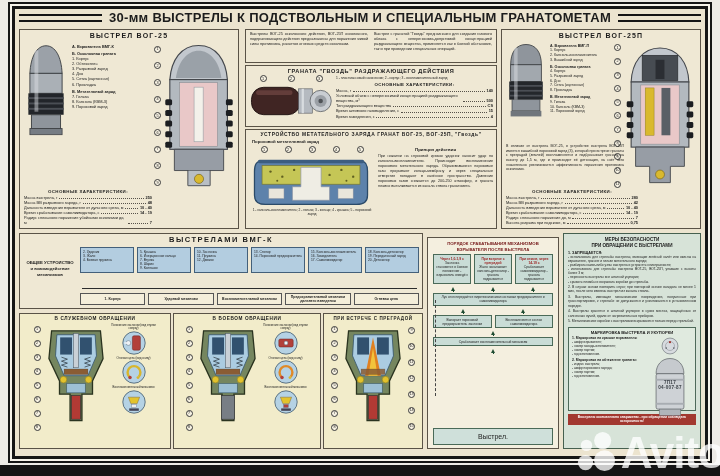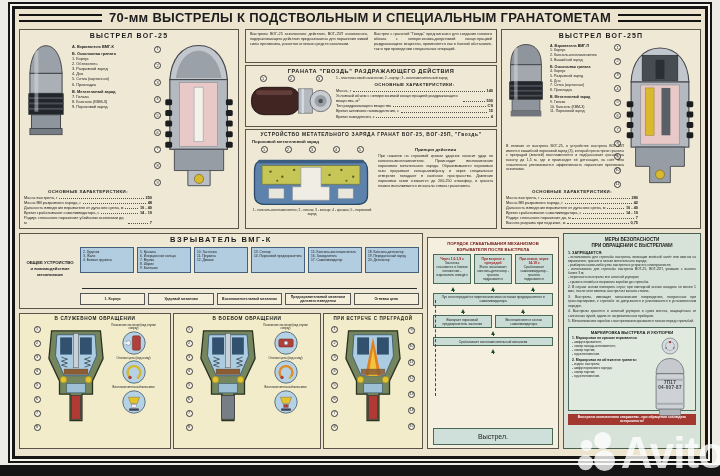--- a/index.html
+++ b/index.html
@@ -99,21 +99,21 @@
 </style>
 </head>
 <body>
 
 <div class="stage">
   <div class="poster">
     <div class="inner">
 
       <div class="titlebar">
         <div class="tbar"></div>
-        <h1>70-мм ВЫСТРЕЛЫ К ПОДСТВОЛЬНЫМ И СПЕЦИАЛЬНЫМ ГРАНАТОМЕТАМ</h1>
+        <h1>30-мм ВЫСТРЕЛЫ К ПОДСТВОЛЬНЫМ И СПЕЦИАЛЬНЫМ ГРАНАТОМЕТАМ</h1>
         <div class="tbar"></div>
       </div>
 
       <section class="panel" style="left:4px;top:20px;width:220px;height:200px;">
         <div class="ptitle">ВЫСТРЕЛ ВОГ-25</div>
         <div class="row">
           <svg width="46" height="100" viewBox="0 0 60 130">
             <path d="M30,6 C42,6 50,20 51,42 L9,42 C10,20 18,6 30,6 Z" fill="#9ba1a8" stroke="#3c3f43" stroke-width="1.2"></path>
             <rect x="9" y="42" width="42" height="26" fill="#aab0b6" stroke="#3c3f43" stroke-width="1.2"></rect>
             <rect x="7" y="68" width="46" height="28" fill="#22252a"></rect>
@@ -412,21 +412,21 @@
               <div class="sr">
                 <span class="k">Высота разрыва при подскоке, м</span>
                 <span class="dots"></span>
                 <span class="v">0,75</span>
               </div>
             </div>
         </div>
       </section>
 
       <section class="fband">
-        <div class="bandtitle">ВЗРЫВАТЕЛЬ ВМГ-К</div>
+        <div class="bandtitle">ВЫСТРЕЛАМИ ВМГ-К</div>
         <div class="sidelabel">
           <div>ОБЩЕЕ УСТРОЙСТВО</div>
           <div>и взаимодействие</div>
           <div>механизмов</div>
         </div>
         <div class="bboxes">
           <div class="bbox">
               <div class="fl">2. Ударник</div>
               <div class="fl">3. Жало</div>
               <div class="fl">4. Боевая пружина</div>

